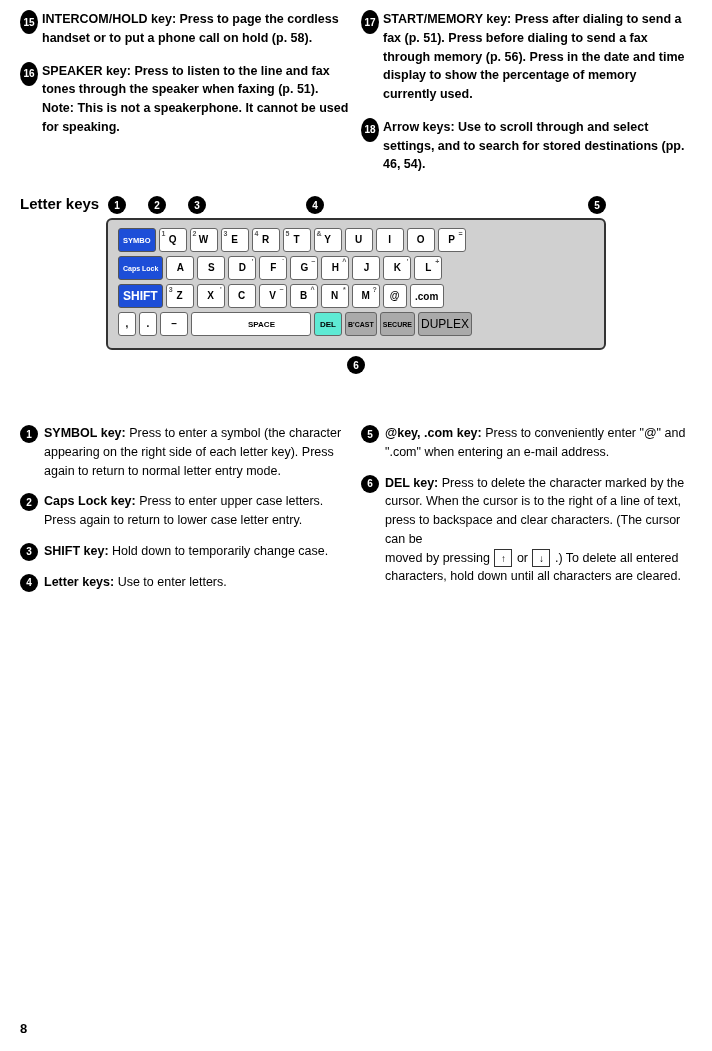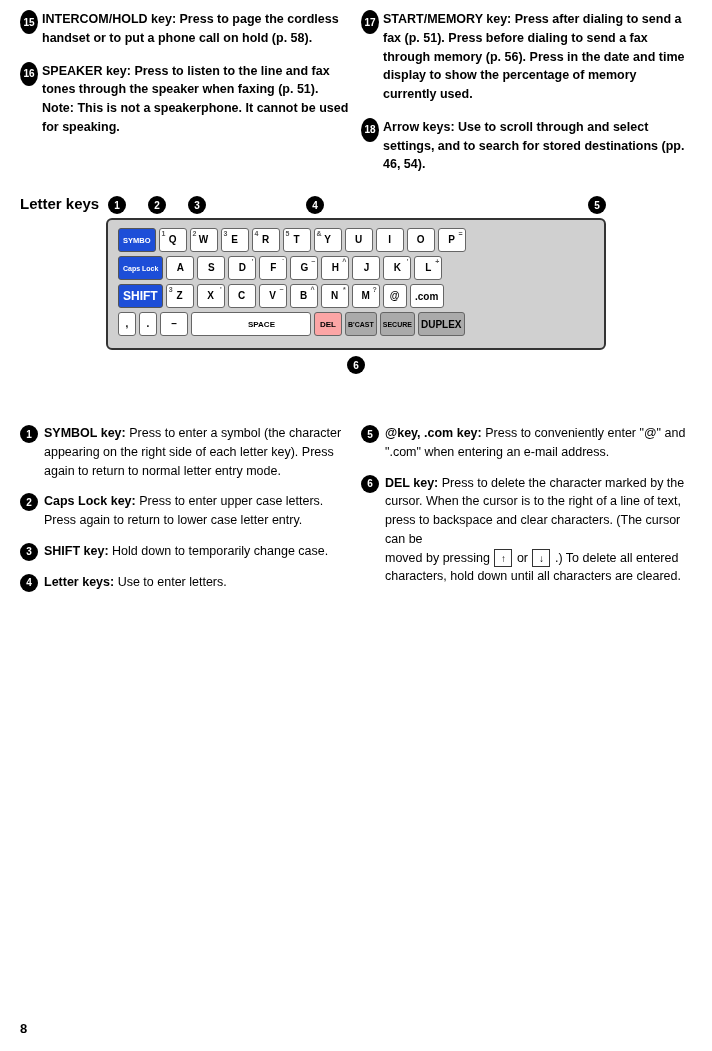--- a/index.html
+++ b/index.html
@@ -183,21 +183,21 @@
     }
     .key-at {
       min-width: 24px;
       font-size: 12px;
     }
     .key-dotcom {
       min-width: 34px;
       font-size: 8px;
     }
     .key-del {
-      background: #fca5a5;
+      background: #5eead4;
       min-width: 28px;
       font-size: 9px;
     }
     .key-bcast {
       background: #aaa;
       min-width: 30px;
       font-size: 7.5px;
     }
     .key-secure {
       background: #aaa;
@@ -455,21 +455,21 @@
           <div class="key key-del">
               <span style="font-size:8px;font-weight:bold;">DEL</span>
             </div>
           <div class="key key-bcast">
               <span style="font-size:7px;font-weight:bold;">B'CAST</span>
             </div>
           <div class="key key-secure">
               <span style="font-size:7px;font-weight:bold;">SECURE</span>
             </div>
           <div class="key key-duplex">
-              <span style="font-size:10px;font-weight:bold;">DUPLEX</span>
+              <span style="font-size:12px;font-weight:normal;">DUPLEX</span>
             </div>
         </div>
       </div>
 
       <div style="display:flex;justify-content:center;margin-top:6px;">
         <span class="kb-num-label" style="position:static;">6</span>
       </div>
     </div>
   </div>
 

